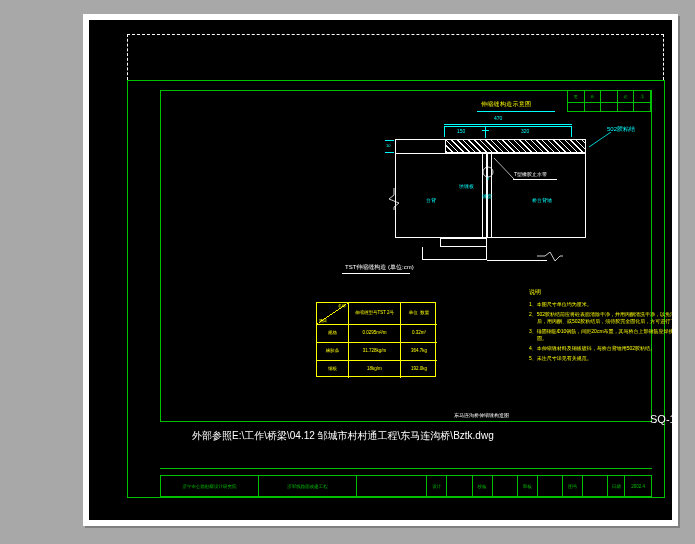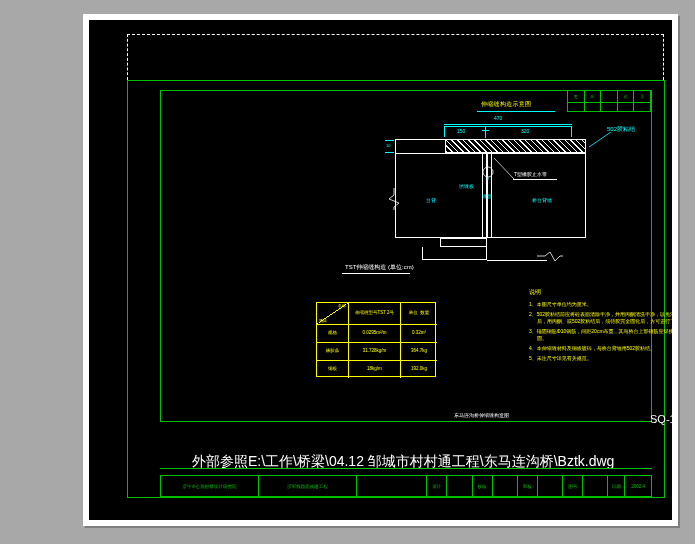--- a/index.html
+++ b/index.html
@@ -152,21 +152,21 @@
   .notes-title{font-size:6px;margin-bottom:4px;}
   .notes ol{margin:0;padding:0;list-style:none;}
   .notes li{
     font-size:5px;line-height:1.45;margin-bottom:2.5px;
     padding-left:8px;text-indent:-8px;white-space:normal;
   }
 
   
   .xref{
     position:absolute;left:103px;top:409px;
-    color:#ffffff;font-size:14px;white-space:nowrap;margin-top:24px;
+    color:#ffffff;font-size:10px;white-space:nowrap;
   }
   
   .bcap{
     position:absolute;left:365px;top:392px;color:#ffffff;font-size:5px;white-space:nowrap;
   }
   .dwgno{
     position:absolute;left:561px;top:393px;color:#ffffff;font-size:11px;white-space:nowrap;
   }
 
   

